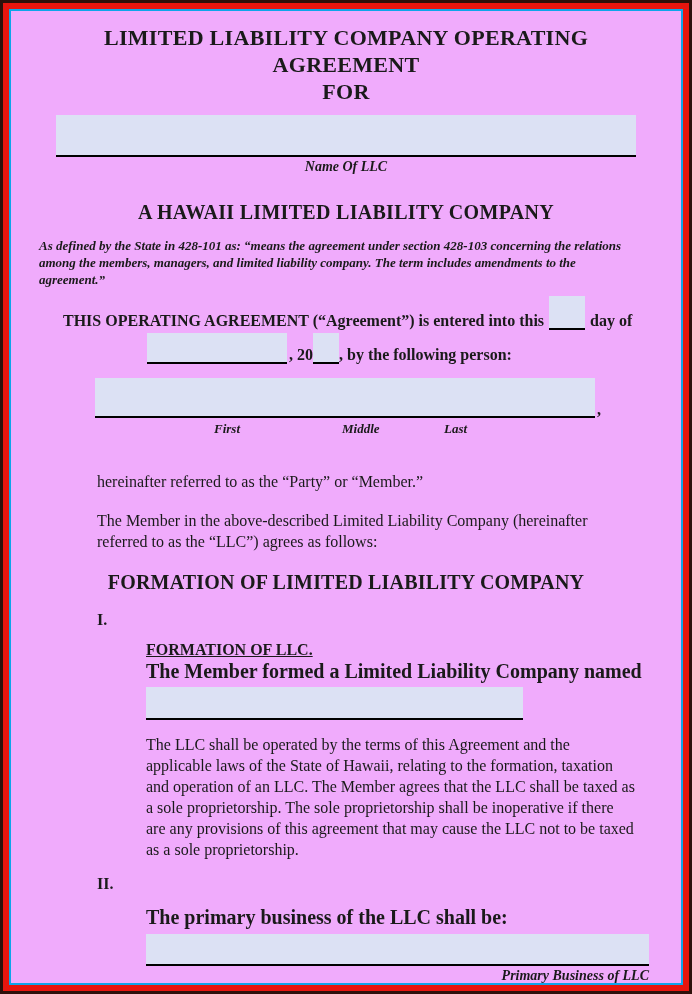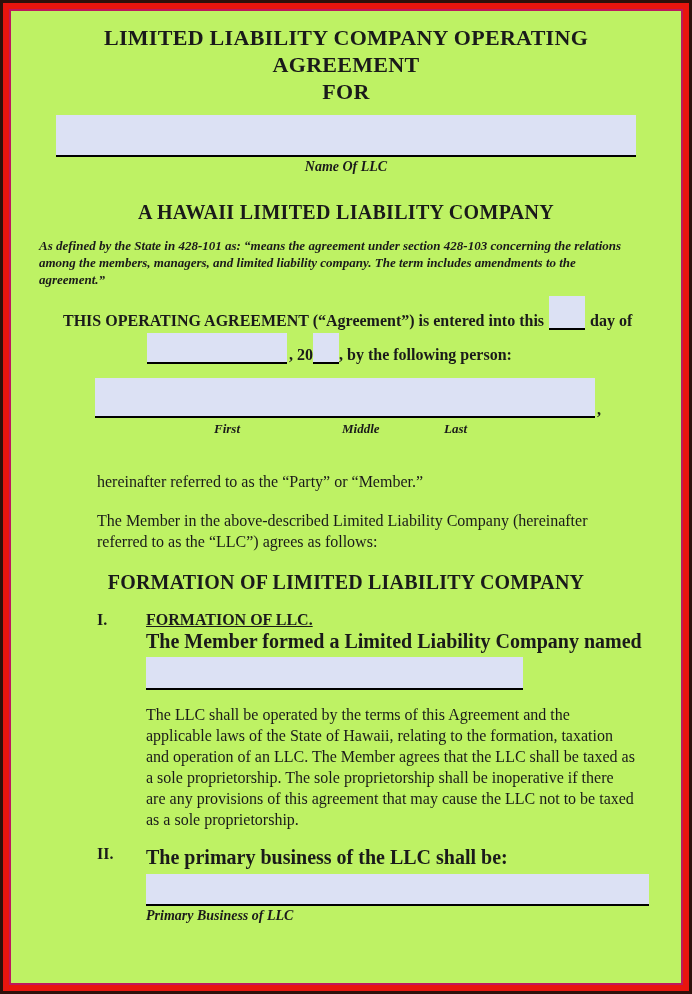--- a/index.html
+++ b/index.html
@@ -7,22 +7,22 @@
   .frame-outer {
     width: 692px; height: 994px; box-sizing: border-box;
     border: 3px solid #2e100a;
   }
   .frame-red {
     width: 100%; height: 100%; box-sizing: border-box;
     border: 6px solid #e8150e;
   }
   .page {
     width: 100%; height: 100%; box-sizing: border-box;
-    border: 2px solid #be185d;
-    background: #bef264;
+    border: 2px solid #0ea5e9;
+    background: #f0abfc;
     padding: 8px 22px 0 22px;
     overflow: hidden;
     font-family: "Liberation Serif", serif;
     color: #1a1a1a;
   }
 
   .doc-title {
     text-align: center; font-weight: bold; font-size: 22px;
     line-height: 1.22; letter-spacing: 0.3px; margin-top: 6px;
   }
@@ -77,28 +77,28 @@
     text-align: center; font-weight: bold; font-size: 20px;
     margin-top: 18px; letter-spacing: 0.2px;
   }
 
   .section { display: flex; margin-top: 17px; }
   .sec-business { margin-top: 15px; }
   .sec-numeral {
     width: 49px; margin-left: 64px; flex-shrink: 0;
     font-weight: bold; font-size: 16px;
   }
-  .sec-content { width: 505px; }
+  .sec-content { width: 505px; margin-top: 30px; }
   .sec-heading { font-weight: bold; font-size: 16px; text-decoration: underline; }
   .sec-intro   { font-weight: bold; font-size: 20px; margin-top: 1px; }
   .sec1-field  { width: 377px; height: 31px; margin-top: 4px; }
   .state-line  { font-size: 16px; margin-top: 24px; }
   .sec-body-text { font-size: 16px; line-height: 1.31; margin-top: 15px; width: 490px; }
   .sec2-field  { width: 503px; height: 30px; margin-top: 5px; }
-  .sec2-caption { width: 503px; text-align: left; }
+  .sec2-caption { width: 503px; text-align: right; }
 
   p, h1, h2, div { margin-block-start: 0; margin-block-end: 0; }
 </style>
 </head>
 <body>
 
 <div class="frame-outer">
   <div class="frame-red">
     <div class="page">
 

